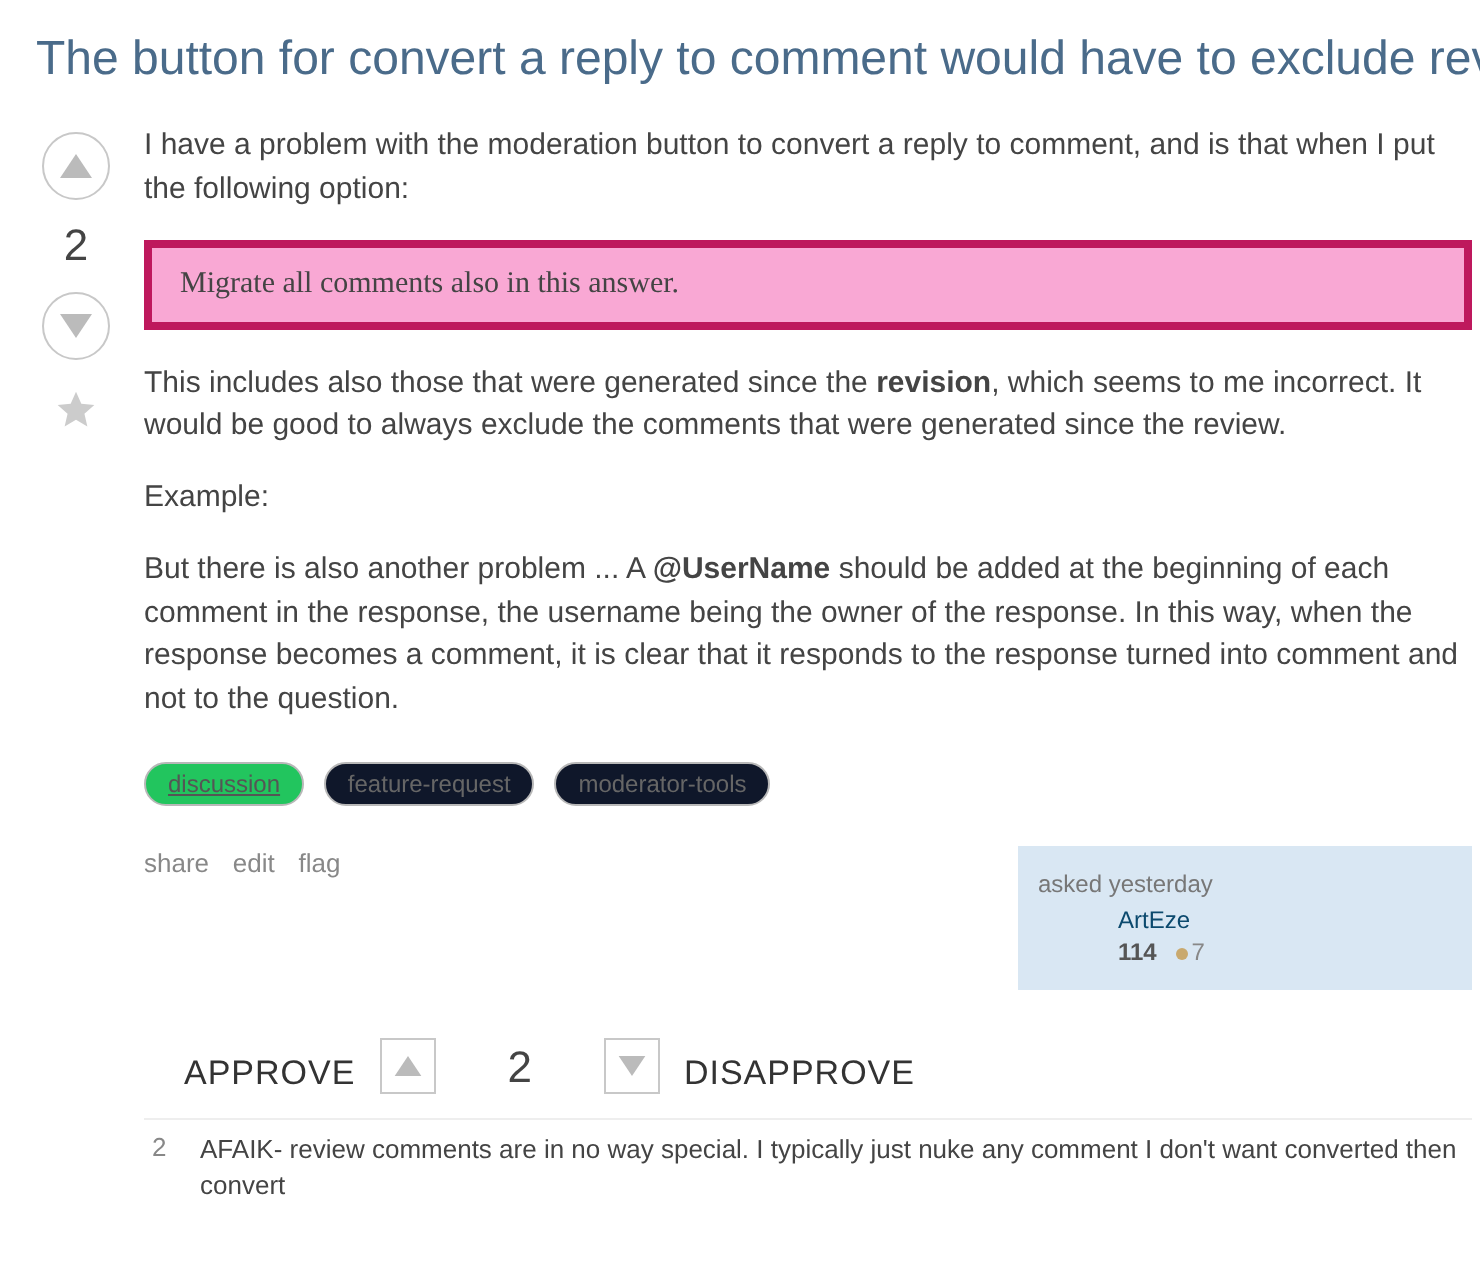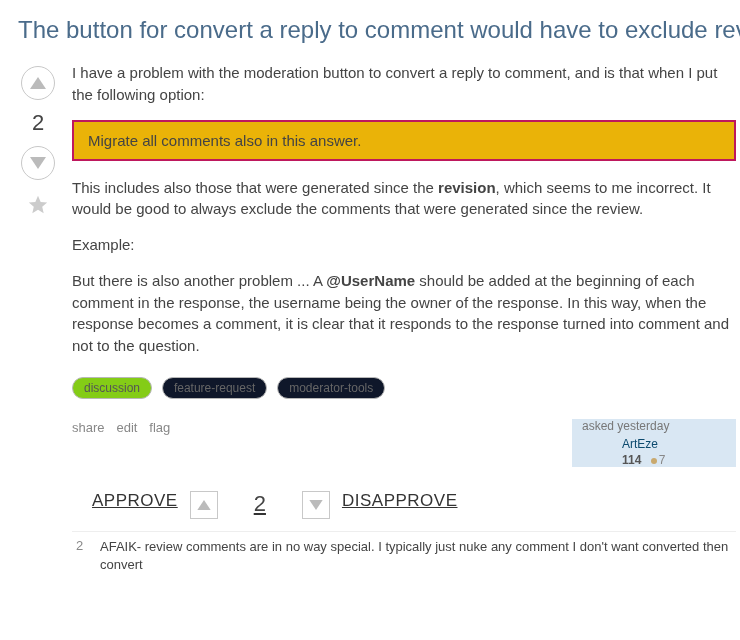--- a/index.html
+++ b/index.html
@@ -56,85 +56,86 @@
     padding-left: 12px;
     padding-right: 4px;
   }
   .para {
     color: #444;
     line-height: 1.45;
     margin-bottom: 14px;
     font-size: 15px;
   }
   .quote-box {
-    background: #eab308;
-    border: 2px solid #be185d;
+    background: #f9a8d4;
+    border: 4px solid #be185d;
     padding: 10px 14px;
     margin-bottom: 16px;
     font-size: 15px;
     color: #444;
+    font-family: Liberation Serif, serif;
   }
   .bold { font-weight: 700; }
   .italic { font-style: italic; }
   .tags {
     margin: 20px 0 12px 0;
   }
   .tag {
     display: inline-block;
     border: 1px solid #b8b8b8;
     border-radius: 12px;
     padding: 3px 11px;
     margin-right: 6px;
     font-size: 12px;
     color: #666;
     background: #0f172a;
     cursor: pointer;
   }
   .tag.required {
-    background: #84cc16;
+    background: #22c55e;
     color: #555;
+    text-decoration: underline;
   }
   .actions-row {
     display: flex;
     justify-content: space-between;
     align-items: flex-start;
     margin-top: 20px;
   }
   .post-actions a {
     color: #888;
     text-decoration: none;
     margin-right: 8px;
     font-size: 13px;
     cursor: pointer;
   }
   .user-card {
     background: #d9e7f3;
-    padding: 0 10px;
-    width: 164px;
+    padding: 12px 10px;
+    width: 227px;
     font-size: 12px;
   }
   .user-card .asked { color: #777; }
   .user-card .asked .time { color: #777; }
   .user-card .uname { color: #0c4a6e; margin-top: 4px; margin-left: 40px; }
   .user-card .rep { margin-left: 40px; margin-top: 2px; color: #555; font-weight: 700; }
   .user-card .badge-dot {
     display: inline-block;
     width: 6px; height: 6px;
     background: #c9a96e;
     border-radius: 50%;
     margin: 0 2px 0 6px;
     vertical-align: middle;
   }
   .user-card .badge-count { color: #888; font-weight: 400; }
   .suggest-row {
     display: flex;
-    align-items: flex-start;
+    align-items: flex-end;
     margin-top: 24px;
     padding-left: 20px;
-    text-decoration: underline;
   }
   .suggest-label {
     font-size: 17px;
     color: #333;
     letter-spacing: 0.5px;
     font-weight: 400;
   }
   .sq-btn {
     width: 28px;
     height: 28px;

